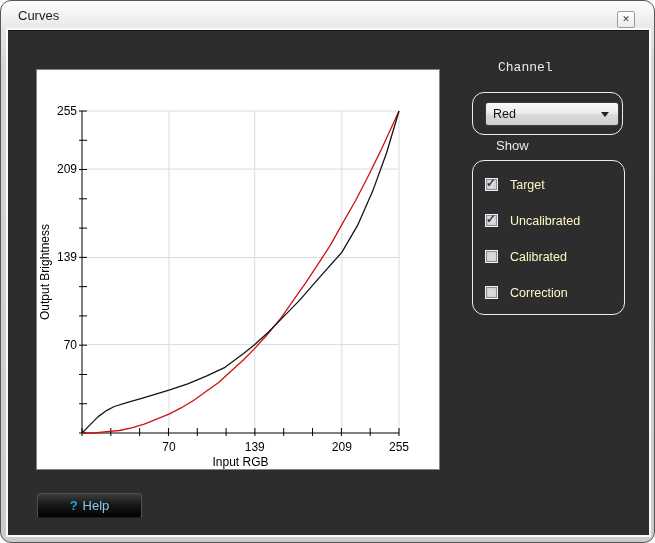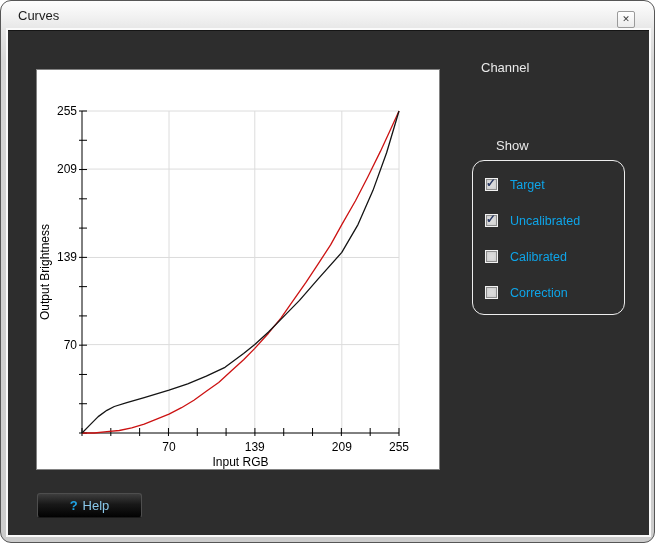--- a/index.html
+++ b/index.html
@@ -14,34 +14,34 @@
     font-size:9px;line-height:15px;color:#3a3a3a;text-align:center;cursor:default;}
   .content{position:absolute;left:7px;top:29px;width:641px;height:505px;background:#2d2d2d;
     border-top:1px solid #151515;box-shadow:0 0 0 2px #fafafa;}
   .monitor-label{position:absolute;left:53px;top:8px;font-size:12.5px;color:#9a9a9a;}
   .chart-panel{position:absolute;left:28px;top:38px;width:404px;height:401px;background:#ffffff;
     border:1px solid #828282;}
   #chart{display:block;width:402px;height:399px;}
   #chart text{font-family:"Liberation Sans",sans-serif;font-size:12px;fill:#000;}
   .group-label{position:absolute;font-size:13px;color:#eaeaea;}
   .side-group{position:absolute;border:1px solid #ededed;border-radius:12px;}
-  .channel-label{left:473px;top:29px;}
+  .channel-label{left:490px;top:29px;font-family:Liberation Mono, monospace;}
   .channel-group{left:464px;top:61px;width:151px;height:43px;}
   .dropdown{position:absolute;left:12px;top:9px;width:134px;height:24px;border:1px solid #3c3c3c;
     border-radius:3px;background:linear-gradient(180deg,#f9f9f9 0%,#ebebeb 45%,#d8d8d8 55%,#cfcfcf 100%);
     font-size:12.5px;color:#111;line-height:22px;padding-left:7px;cursor:default;}
   .dd-arrow{position:absolute;right:9px;top:9px;width:0;height:0;
     border-left:4px solid transparent;border-right:4px solid transparent;border-top:5px solid #222;}
   .show-label{left:488px;top:107px;}
   .show-group{left:464px;top:129px;width:153px;height:155px;padding:17px 0 0 12px;}
   .cb-row{display:flex;align-items:center;height:13px;margin-bottom:23px;cursor:default;}
   .cb{position:relative;width:13px;height:13px;border:1px solid #f2f2f2;background:#dcdcdc;
     box-shadow:inset 0 0 0 1px #8d8d8d, inset 0 0 4px #bdbdbd;}
   .cb .check{position:absolute;left:0px;top:-3px;font-size:12px;font-weight:bold;color:#2b3a64;}
-  .cb-label{margin-left:12px;font-size:12.5px;color:#0ea5e9;}
+  .cb-label{margin-left:12px;font-size:12.5px;color:#fef9c3;}
   .help{position:absolute;left:29px;top:462px;width:105px;height:25px;padding:0;
     background:linear-gradient(180deg,#3d3d3d 0%,#181818 45%,#020202 100%);
     border:1px solid #4e4e4e;border-bottom-color:#1a1a1a;border-radius:3px;
     font-family:"Liberation Sans",sans-serif;font-size:13px;cursor:default;}
   .help .q{color:#1fa3e5;font-weight:bold;margin-right:5px;}
   .help .help-text{color:#8ac8ea;}
 </style>
 </head>
 <body>
 
@@ -100,20 +100,26 @@
           <text x="362" y="381" text-anchor="middle">255</text>
           <text x="40" y="45" text-anchor="end">255</text>
           <text x="203.5" y="396" text-anchor="middle">Input RGB</text>
           <text x="12" y="202" text-anchor="middle" transform="rotate(-90 12 202)">Output Brightness</text>
           <polyline points="45.0,363.0 57.4,363.0 69.9,361.7 82.3,360.5 94.7,357.9 107.2,354.2 119.6,349.1 132.0,344.1 144.5,337.7 156.9,330.2 169.3,321.3 181.7,312.5 194.2,301.1 206.6,289.8 217.8,278.4 231.5,263.2 243.9,248.1 256.3,230.4 268.8,212.7 281.2,193.8 293.6,174.9 304.8,154.6 318.5,130.7 330.9,106.7 343.4,81.4 353.3,59.9 362.0,41.0" fill="none" stroke="#cc1212" stroke-width="1.3" stroke-linejoin="round"></polyline>
           <polyline points="45.0,363.0 52.5,355.4 61.2,346.6 69.9,340.3 77.3,336.5 89.8,332.7 107.2,327.6 132.0,320.1 150.7,313.8 169.3,306.2 188.0,297.3 206.6,283.4 217.8,274.6 231.5,262.0 243.9,249.4 262.5,230.4 281.2,208.9 304.8,182.4 321.0,154.6 335.9,120.6 349.6,82.7 362.0,41.0" fill="none" stroke="#141414" stroke-width="1.3" stroke-linejoin="round"></polyline>
         </svg>
     </div>
 
     <div class="group-label channel-label">Channel</div>
+    <div class="side-group channel-group">
+      <div class="dropdown">
+        <span>Red</span>
+        <span class="dd-arrow"></span>
+      </div>
+    </div>
 
     <div class="group-label show-label">Show</div>
     <div class="side-group show-group">
       <div class="cb-row">
         <span class="cb">
             <span class="check">✓</span>
           </span>
         <span class="cb-label">Target</span>
       </div>
       <div class="cb-row">

